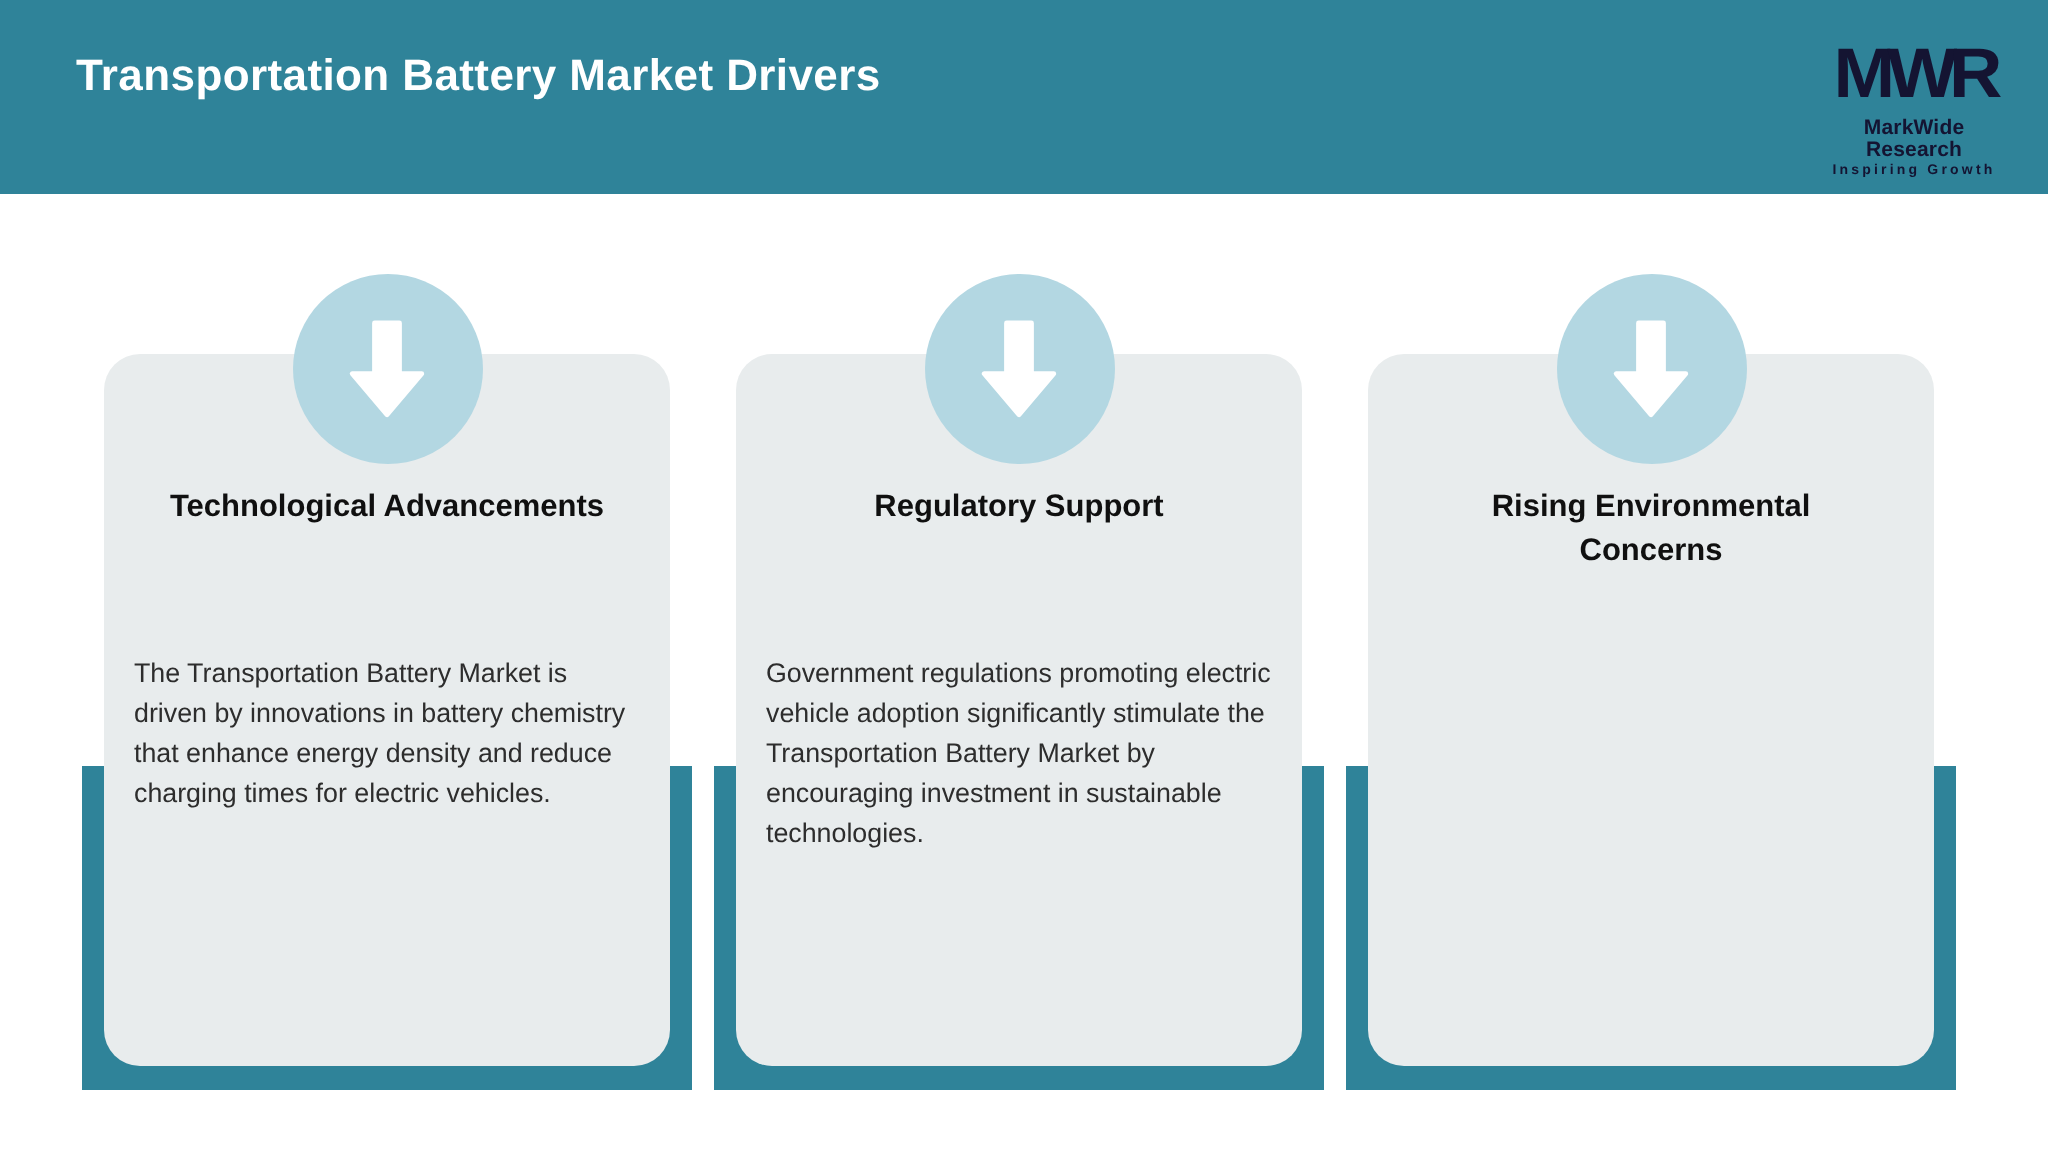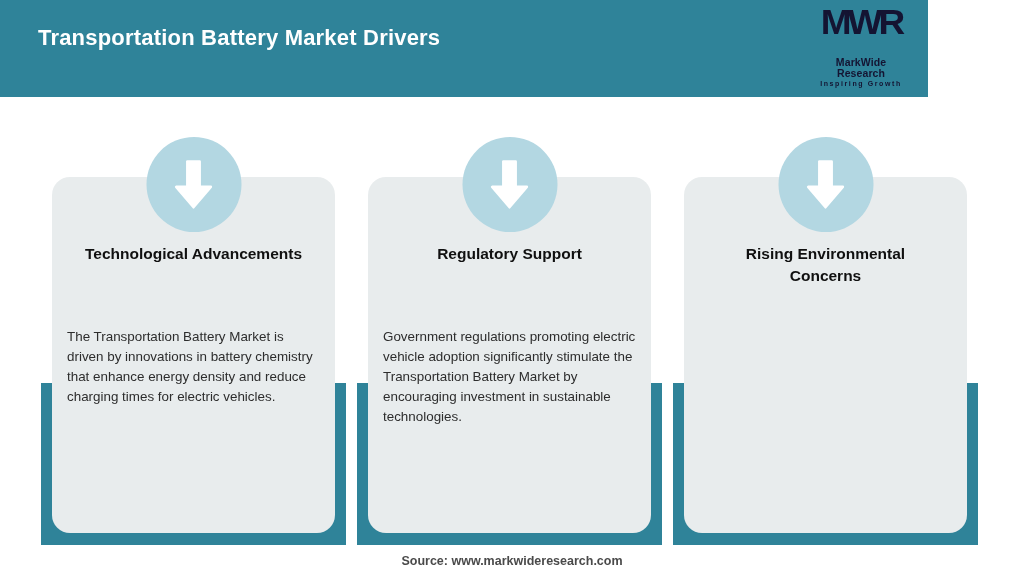--- a/index.html
+++ b/index.html
@@ -7,37 +7,37 @@
   body {
     font-family: "Liberation Sans", "DejaVu Sans", sans-serif;
     background: #ffffff;
     position: relative;
     overflow: hidden;
   }
   .stage { position: absolute; inset: 0; width: 1024px; height: 576px; }
 
   
   .header {
-    position: absolute; left: 0; top: 0; width: 928px; height: 97px;
+    position: absolute; left: 0; top: 0; width: 1024px; height: 97px;
     background: #2f8399;
   }
   .header-title {
     position: absolute; left: 38px; top: 25px;
     color: #ffffff; font-size: 22px; font-weight: bold; letter-spacing: 0.2px;
   }
   .logo {
-    position: absolute; right: 22px; top: 4px; width: 90px;
+    position: absolute; right: 22px; top: 18px; width: 90px;
     text-align: center; color: #141432; line-height: 1;
   }
   .logo-acronym {
     font-size: 37px; font-weight: 800; letter-spacing: -4px;
     font-family: "Liberation Sans", sans-serif;
     transform: scaleY(0.95); display: block;
   }
-  .logo-name { display: block; font-size: 10.5px; font-weight: bold; margin-top: 16px; letter-spacing: 0.1px; }
+  .logo-name { display: block; font-size: 10.5px; font-weight: bold; margin-top: 4px; letter-spacing: 0.1px; }
   .logo-tagline { display: block; font-size: 7px; font-weight: bold; letter-spacing: 1.6px; margin-top: 2px; }
 
   
   .card-wrap {
     position: absolute; top: 177px; width: 283px; height: 356px;
   }
   .card-wrap.c1 { left: 52px; }
   .card-wrap.c2 { left: 368px; }
   .card-wrap.c3 { left: 684px; }
 
@@ -127,15 +127,14 @@
       <div class="card-title">Rising Environmental Concerns</div>
     </div>
     <div class="badge">
       <svg viewBox="0 0 100 100" aria-hidden="true">
         <rect x="38" y="10" width="24" height="45" rx="2" fill="#ffffff"></rect>
         <polygon points="22,53 78,53 50,86" fill="#ffffff" stroke="#ffffff" stroke-width="4" stroke-linejoin="round"></polygon>
       </svg>
     </div>
   </div>
 
-  <div class="source-text">Source: www.markwideresearch.com</div>
 
 </div>
 
 </body></html>

